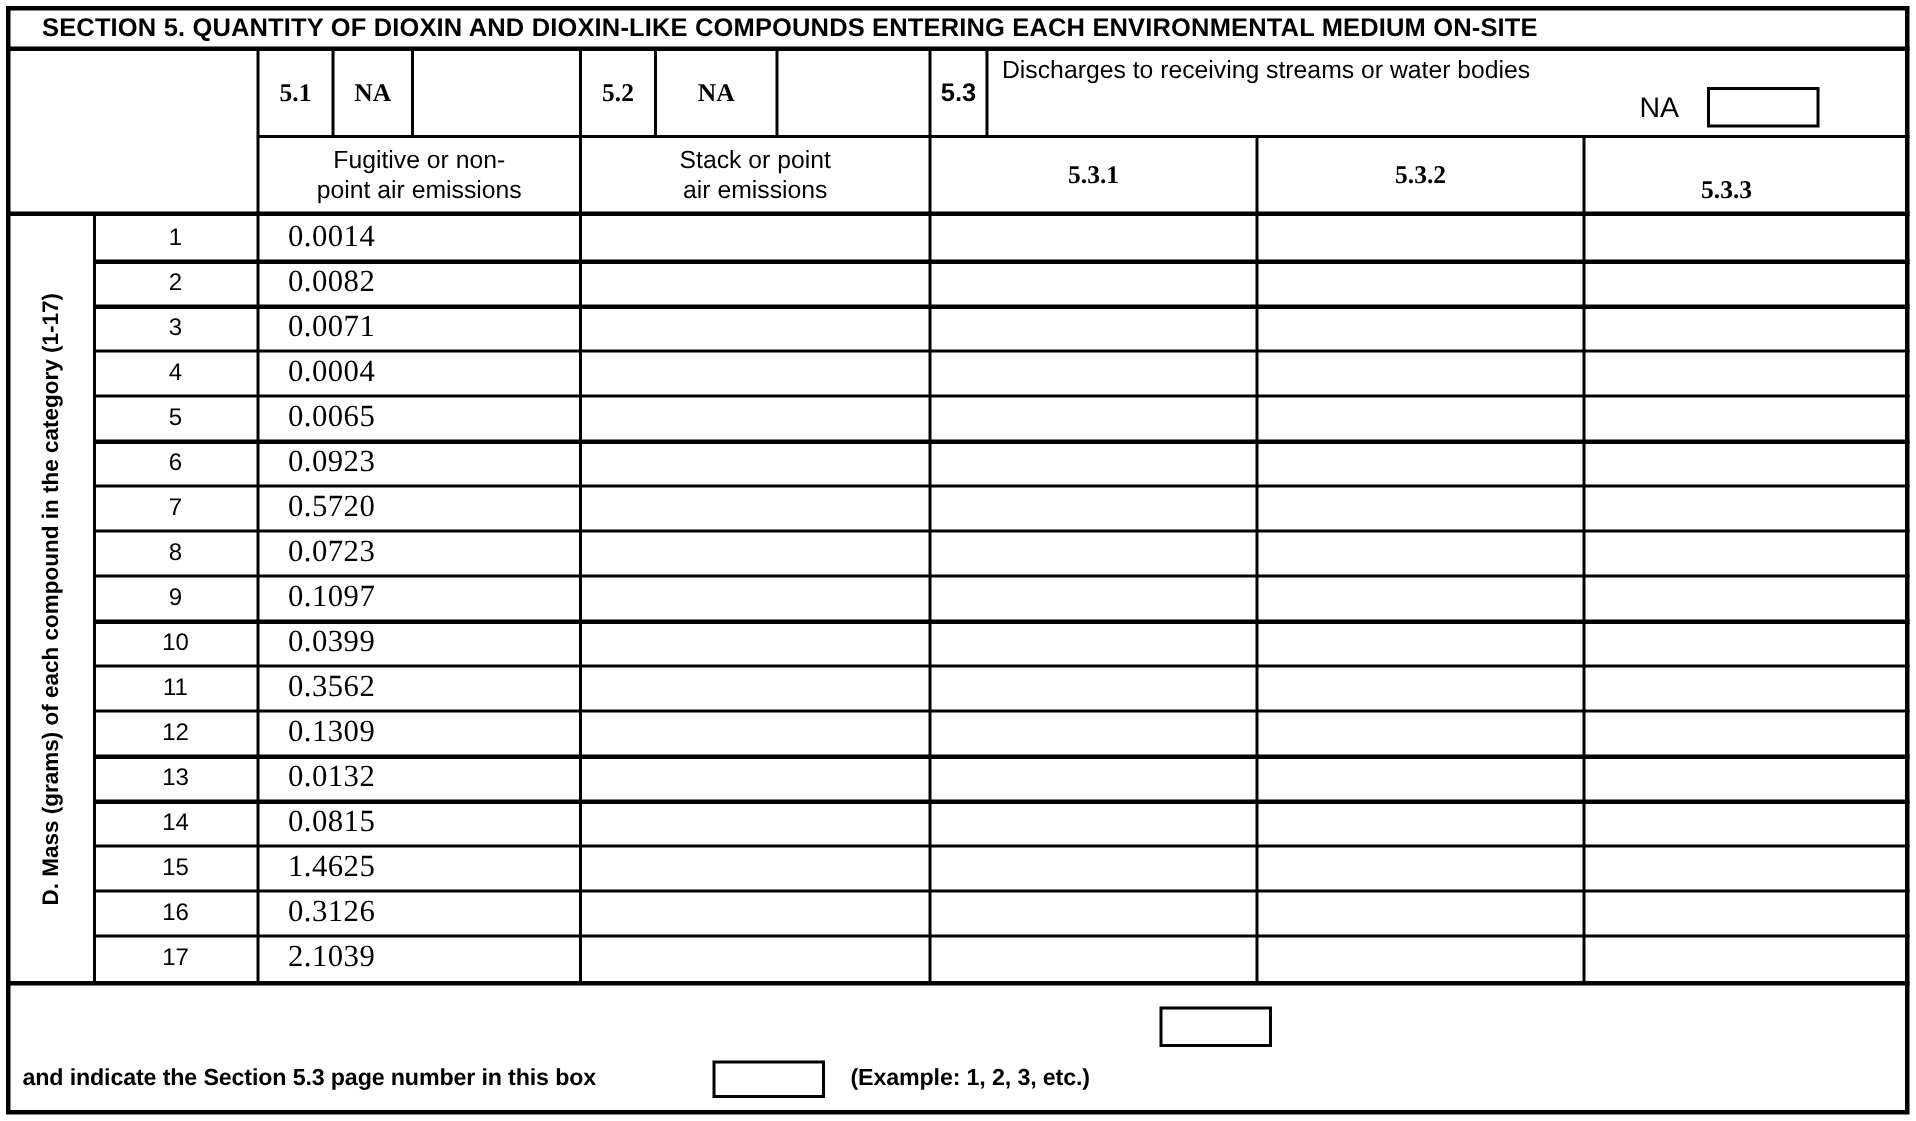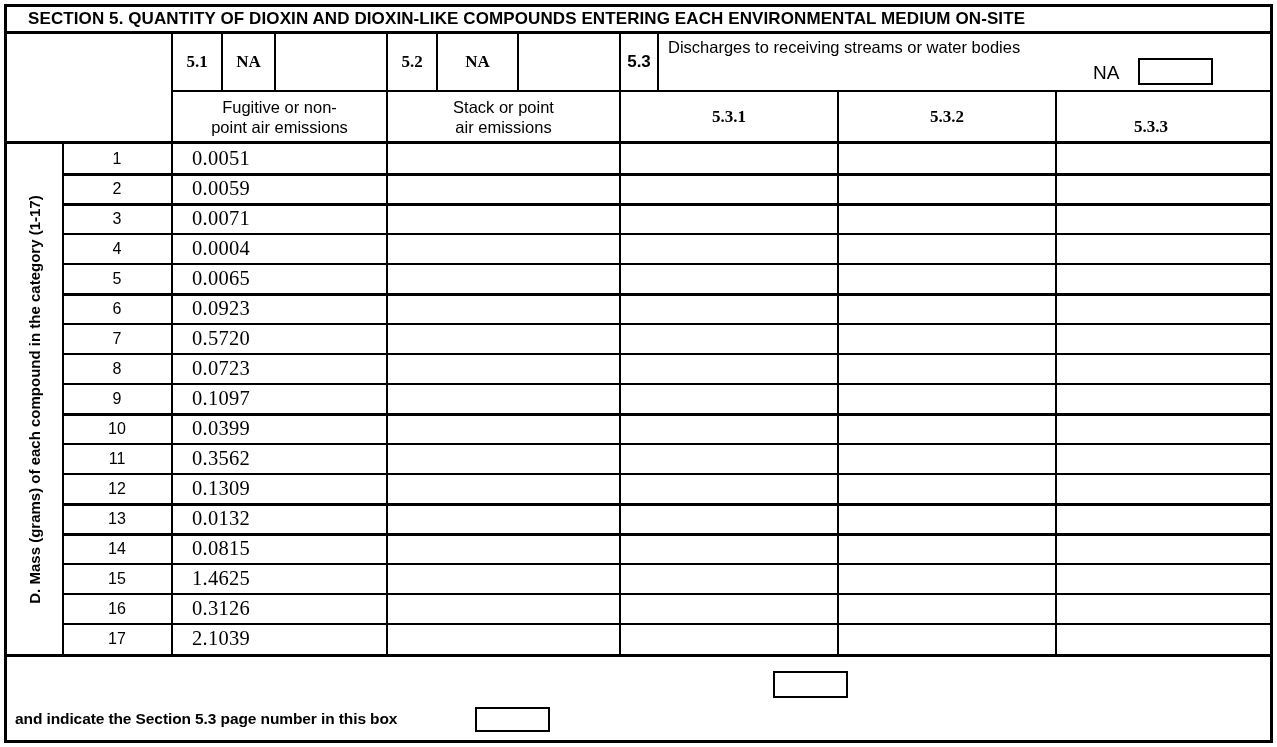--- a/index.html
+++ b/index.html
@@ -100,28 +100,28 @@
   <div class="abs center subhead" style="left:621px;top:92px;width:216px;height:49px;">5.3.1</div>
   <div class="abs center subhead" style="left:839px;top:92px;width:216px;height:49px;">5.3.2</div>
   <div class="abs center subhead" style="left:1057px;top:102px;width:188px;height:49px;">5.3.3</div>
 
   <div class="vlabel-wrap">
     <span>D. Mass (grams) of each compound in the category (1-17)</span>
   </div>
 
   <div id="rows-layer">
       <div class="rownum" style="top: 144px; height: 30px; line-height: 30px;">1</div>
-      <div class="rowval" style="top: 144px; height: 30px; line-height: 28px;">0.0051</div>
+      <div class="rowval" style="top: 144px; height: 30px; line-height: 28px;">0.0014</div>
       <div class="emptycell" style="left: 390px; top: 144px; width: 227px; height: 30px;"></div>
       <div class="emptycell" style="left: 622px; top: 144px; width: 213px; height: 30px;"></div>
       <div class="emptycell" style="left: 840px; top: 144px; width: 213px; height: 30px;"></div>
       <div class="emptycell" style="left: 1058px; top: 144px; width: 212px; height: 30px;"></div>
       <div class="line" style="left: 62px; width: 1211px; top: 173px; height: 3px;"></div>
       <div class="rownum" style="top: 174px; height: 30px; line-height: 30px;">2</div>
-      <div class="rowval" style="top: 174px; height: 30px; line-height: 28px;">0.0059</div>
+      <div class="rowval" style="top: 174px; height: 30px; line-height: 28px;">0.0082</div>
       <div class="emptycell" style="left: 390px; top: 174px; width: 227px; height: 30px;"></div>
       <div class="emptycell" style="left: 622px; top: 174px; width: 213px; height: 30px;"></div>
       <div class="emptycell" style="left: 840px; top: 174px; width: 213px; height: 30px;"></div>
       <div class="emptycell" style="left: 1058px; top: 174px; width: 212px; height: 30px;"></div>
       <div class="line" style="left: 62px; width: 1211px; top: 203px; height: 3px;"></div>
       <div class="rownum" style="top: 204px; height: 30px; line-height: 30px;">3</div>
       <div class="rowval" style="top: 204px; height: 30px; line-height: 28px;">0.0071</div>
       <div class="emptycell" style="left: 390px; top: 204px; width: 227px; height: 30px;"></div>
       <div class="emptycell" style="left: 622px; top: 204px; width: 213px; height: 30px;"></div>
       <div class="emptycell" style="left: 840px; top: 204px; width: 213px; height: 30px;"></div>
@@ -222,14 +222,15 @@
       <div class="rowval" style="top: 624px; height: 24px; line-height: 28px;">2.1039</div>
       <div class="emptycell" style="left: 390px; top: 624px; width: 227px; height: 30px;"></div>
       <div class="emptycell" style="left: 622px; top: 624px; width: 213px; height: 30px;"></div>
       <div class="emptycell" style="left: 840px; top: 624px; width: 213px; height: 30px;"></div>
       <div class="emptycell" style="left: 1058px; top: 624px; width: 212px; height: 30px;"></div>
     </div>
 
   <div class="chk" style="left:773px;top:671px;width:75px;height:27px;"></div>
   <div class="foot" style="left:15px;top:707px;">and indicate the Section 5.3 page number in this box</div>
   <div class="chk" style="left:475px;top:707px;width:75px;height:25px;"></div>
+  <div class="foot" style="left:567px;top:707px;">(Example: 1, 2, 3, etc.)</div>
 
 </div>
 
 </body></html>

